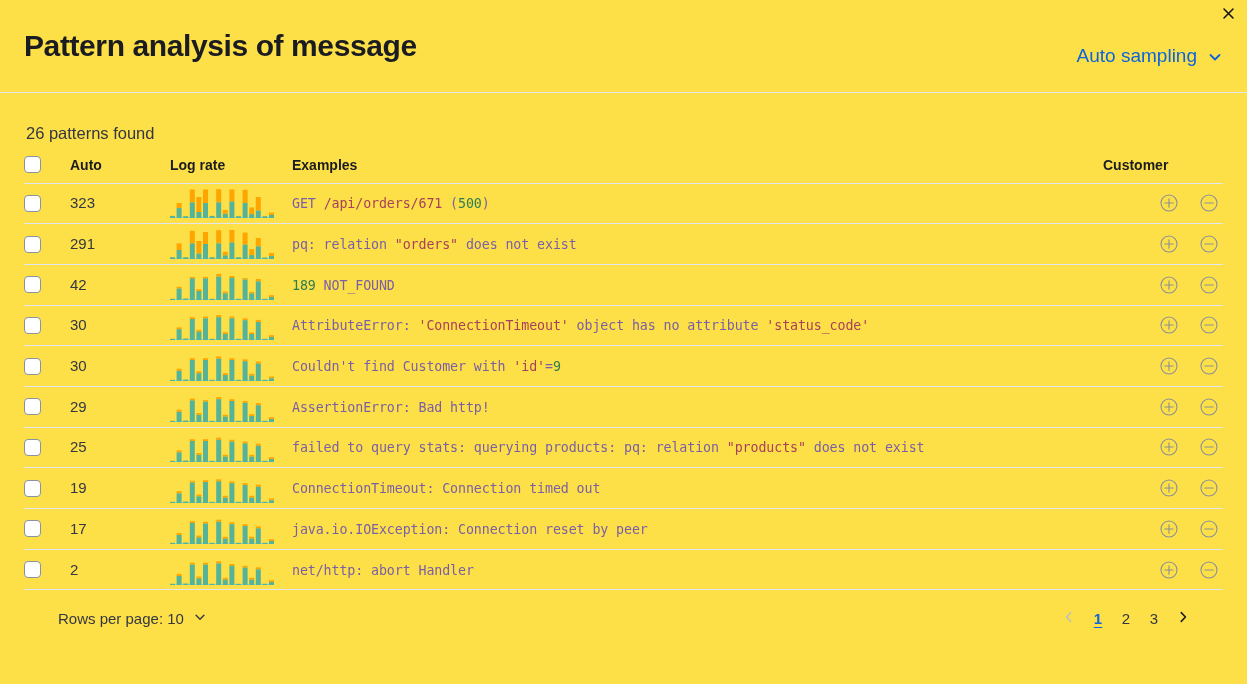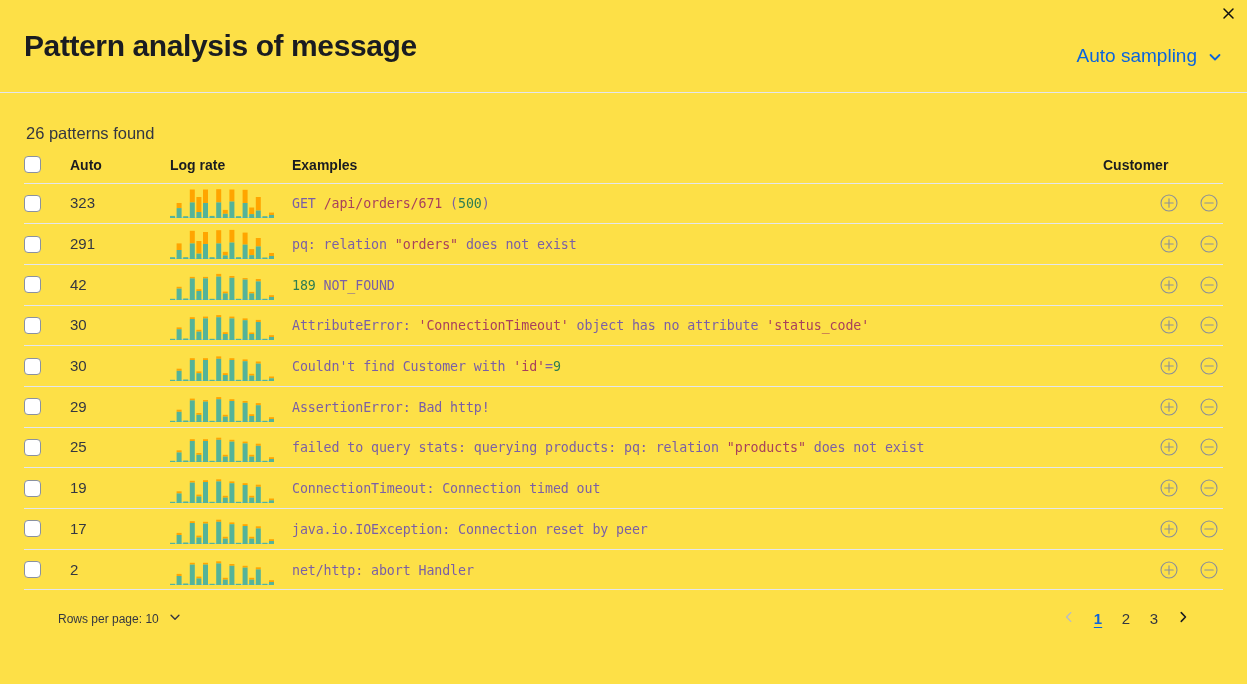--- a/index.html
+++ b/index.html
@@ -138,21 +138,21 @@
     background:none;border:none;padding:0;
   }
 
   
   .footer {
     display:flex; align-items:center;
     padding: 20px 24px 0 34px;
   }
   .rows-per-page {
     display:flex; align-items:center; gap: 9px;
-    font-size: 12px; color: #343741; cursor: pointer;
+    font-size: 15px; color: #343741; cursor: pointer;
     background:none;border:none;padding:0;font-family:inherit;
   }
   .pagination { margin-left:auto; display:flex; align-items:center; gap: 14px; padding-right: 8px;}
   .pg {
     font-size: 15px; color:#343741; cursor:pointer;
     min-width: 14px; text-align:center;
     background:none;border:none;padding:0;font-family:inherit;
   }
   .pg.active { color:#0b64dd; font-weight:700; text-decoration: underline; text-underline-offset: 3px; }
   .pg-arrow { width:16px;height:16px;display:flex;align-items:center;justify-content:center;cursor:pointer;background:none;border:none;padding:0;}

